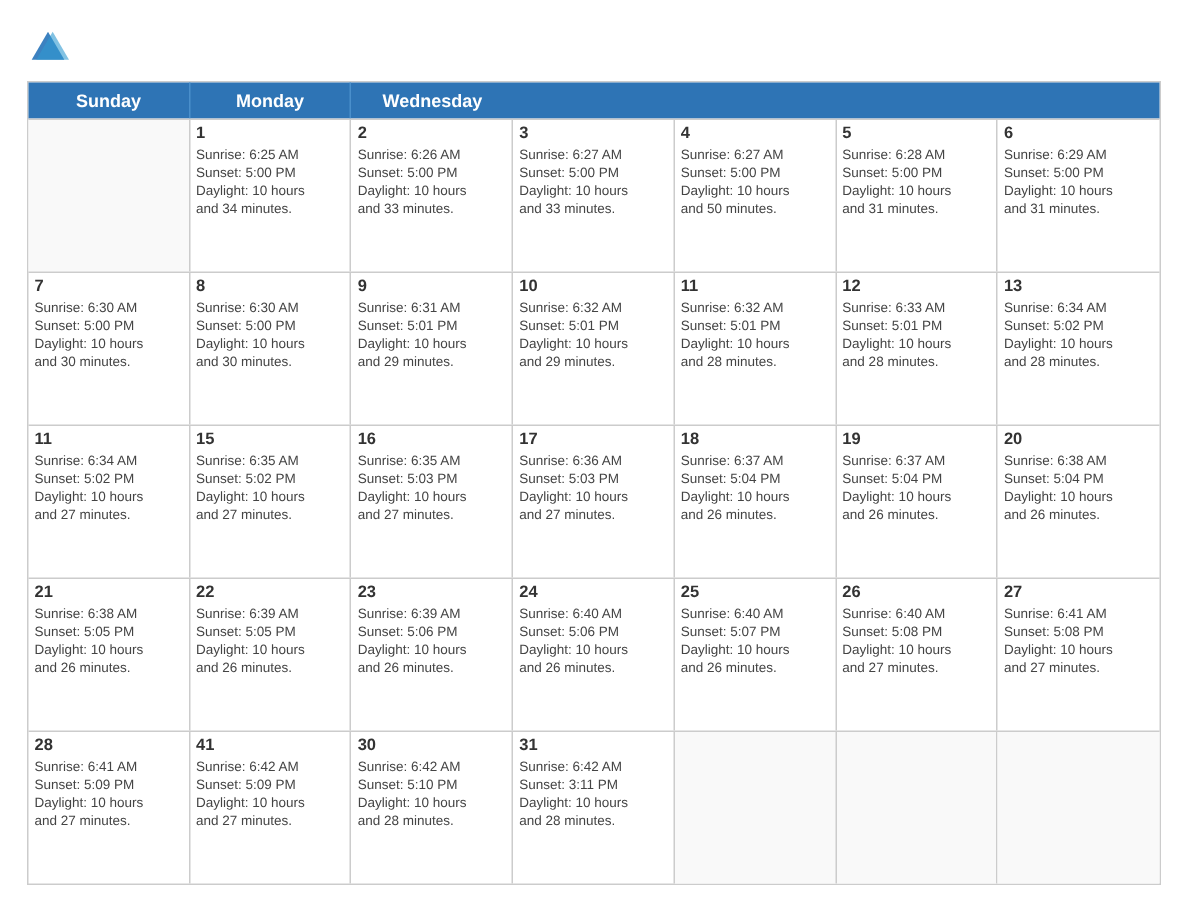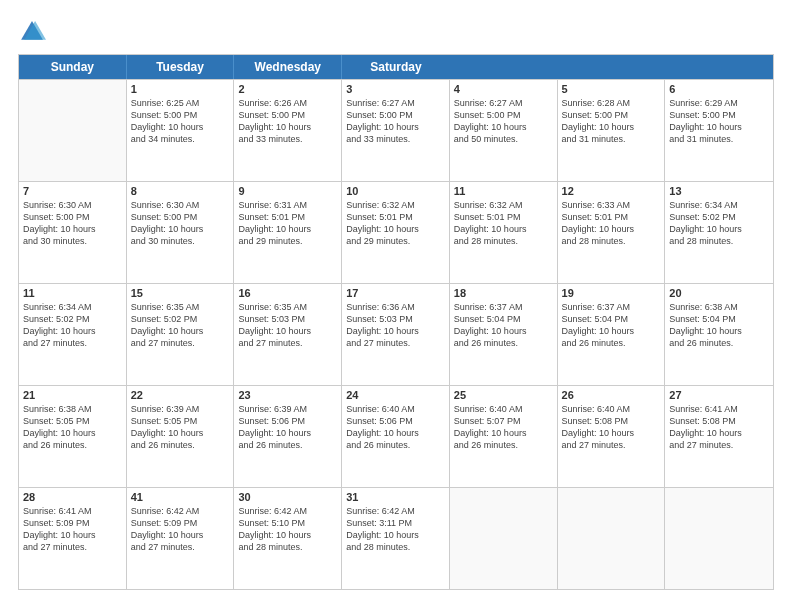--- a/index.html
+++ b/index.html
@@ -123,23 +123,22 @@
     </div>
     <div class="title-block">
       <div class="month-title"></div>
       <div class="subtitle"></div>
     </div>
   </div>
 
   <div class="calendar">
     <div class="cal-header">
     <div class="cal-header-cell">Sunday</div>
-        <div class="cal-header-cell">Tuesday</div>
+        <div class="cal-header-cell">Monday</div>
         <div class="cal-header-cell">Wednesday</div>
-        <div class="cal-header-cell">Saturday</div>
       </div>
     <div class="cal-body">
     <div class="cal-row">
           <div class="cal-cell empty"></div>
           <div class="cal-cell">
             <div class="day-num">1</div>
             <div class="cell-line">Sunrise: 6:25 AM</div>
             <div class="cell-line">Sunset: 5:00 PM</div>
             <div class="cell-line">Daylight: 10 hours</div>
             <div class="cell-line">and 34 minutes.</div>

